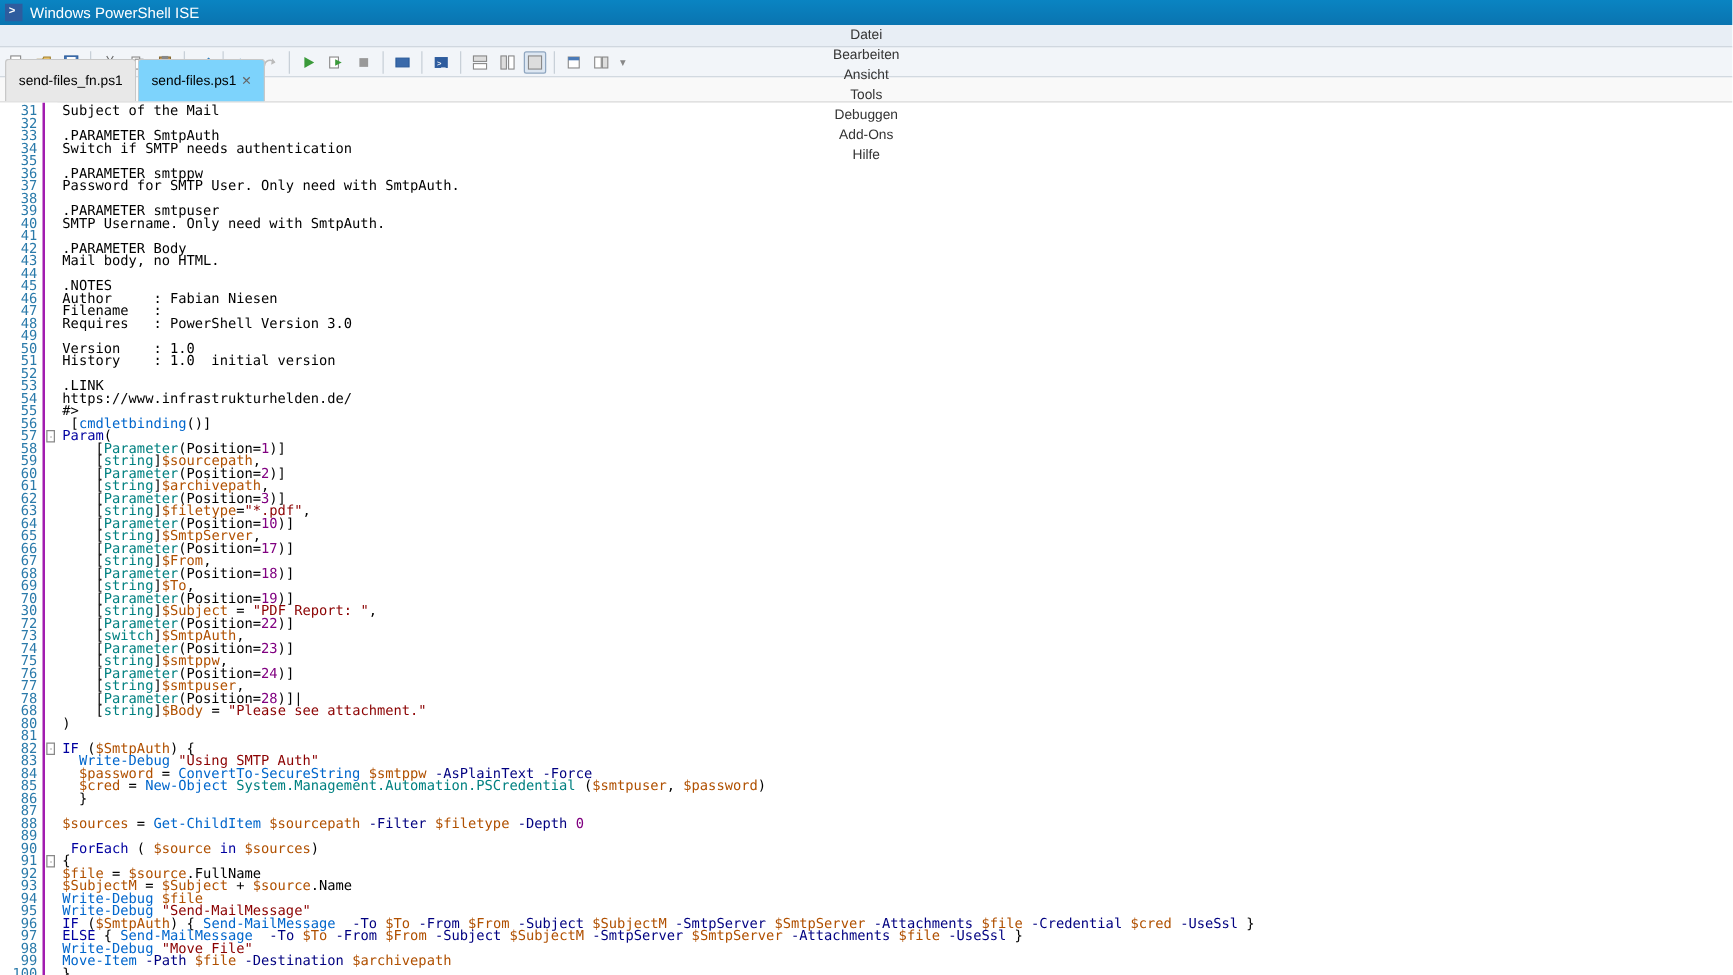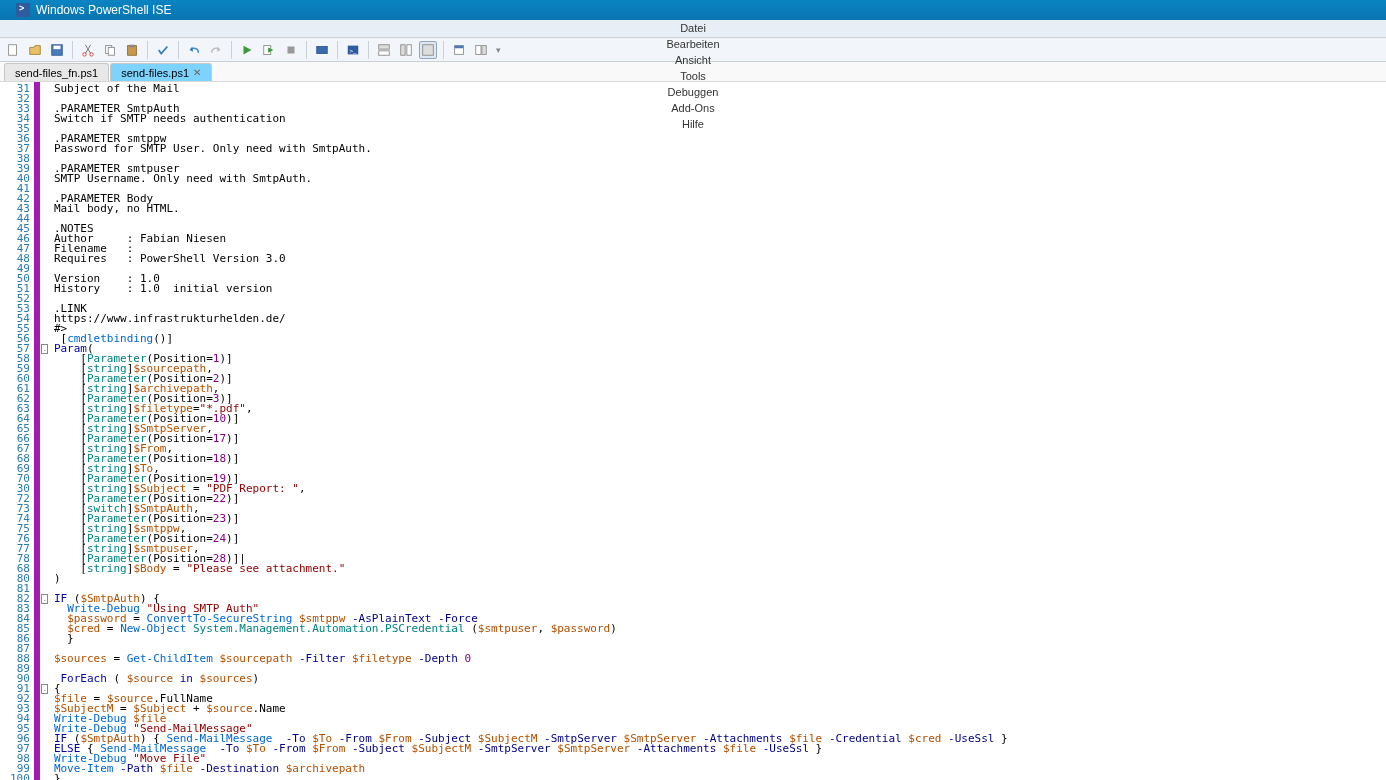--- a/index.html
+++ b/index.html
@@ -8,21 +8,21 @@
   font-size: 12px;
   background: #fff;
   overflow: hidden;
 }
 .title-bar {
   background: linear-gradient(#0a84c2, #0a74b0);
   color: #fff;
   height: 20px;
   display: flex;
   align-items: center;
-  padding: 0 16px;
+  padding: 0 4px;
   font-size: 12px;
 }
 .title-bar .app-icon {
   width: 14px; height: 14px;
   background: #2e5c9e;
   margin-right: 6px;
   position: relative;
 }
 .title-bar .app-icon::after {
   content: ">";
@@ -71,38 +71,38 @@
   padding-left: 4px;
 }
 .tab {
   padding: 2px 10px;
   font-size: 11px;
   border: 1px solid #c8c8c8;
   border-bottom: none;
   border-radius: 3px 3px 0 0;
   margin-right: 1px;
   background: #e8e8e8;
-  height: 18px;
+  height: 34px;
   display: flex;
   align-items: center;
   gap: 4px;
 }
 .tab.active { background: #7dd3fc; }
 .tab .close { font-size: 10px; color: #666; }
 .editor {
   display: flex;
   height: calc(780px - 20px - 18px - 24px - 20px);
   overflow: hidden;
   font-family: Consolas, monospace;
   font-size: 11px;
   line-height: 10px;
 }
 .gutter {
   background: #fff;
-  border-right: 6px solid #a21caf;
+  border-right: 2px solid #a21caf;
   text-align: right;
   color: #2a7aaa;
   padding: 2px 4px 2px 10px;
   user-select: none;
 }
 .gutter div { height: 10px; }
 .fold-col {
   width: 10px;
   background: #fff;
   padding-top: 2px;

